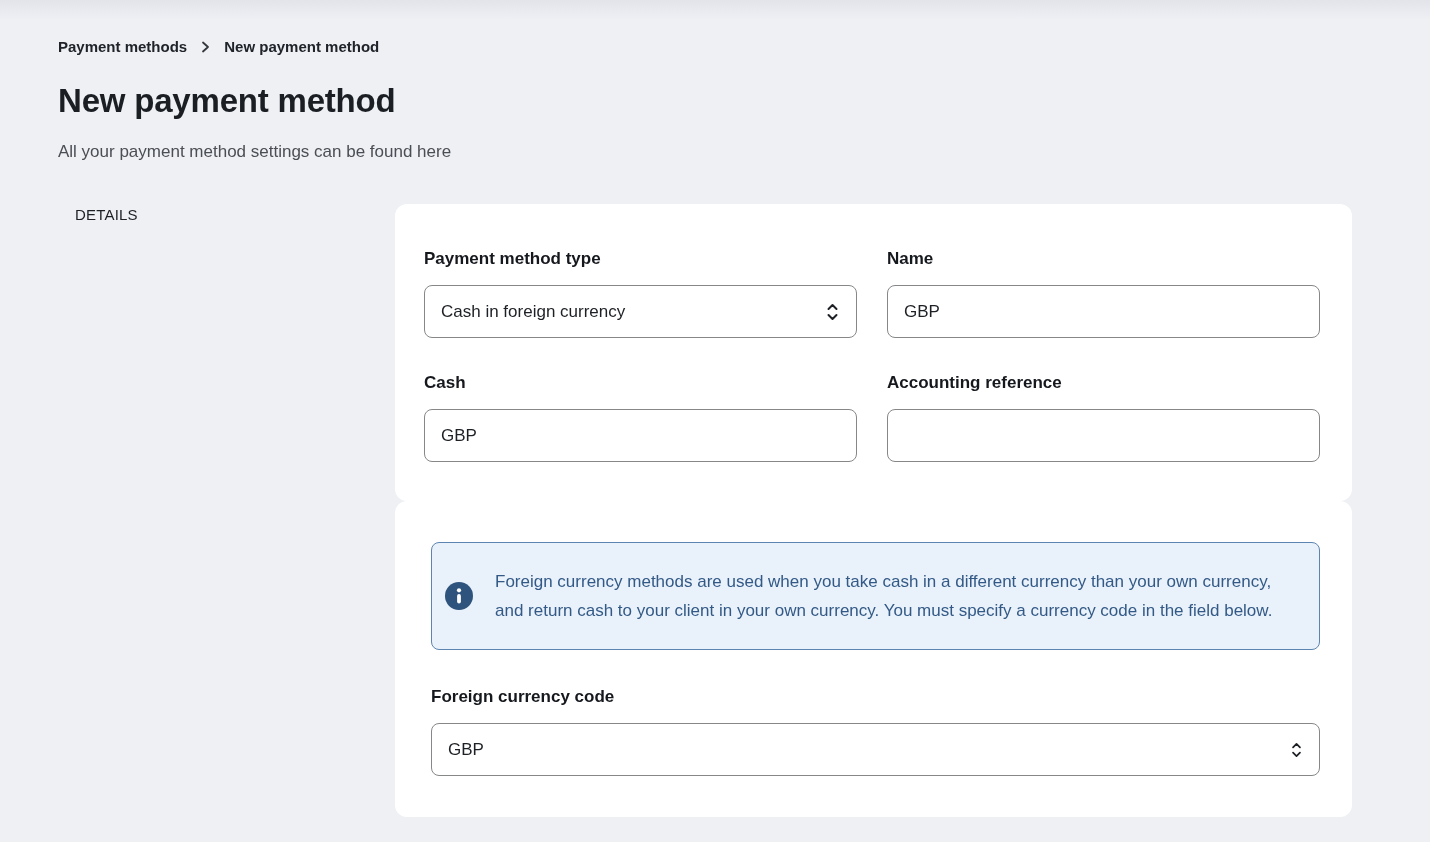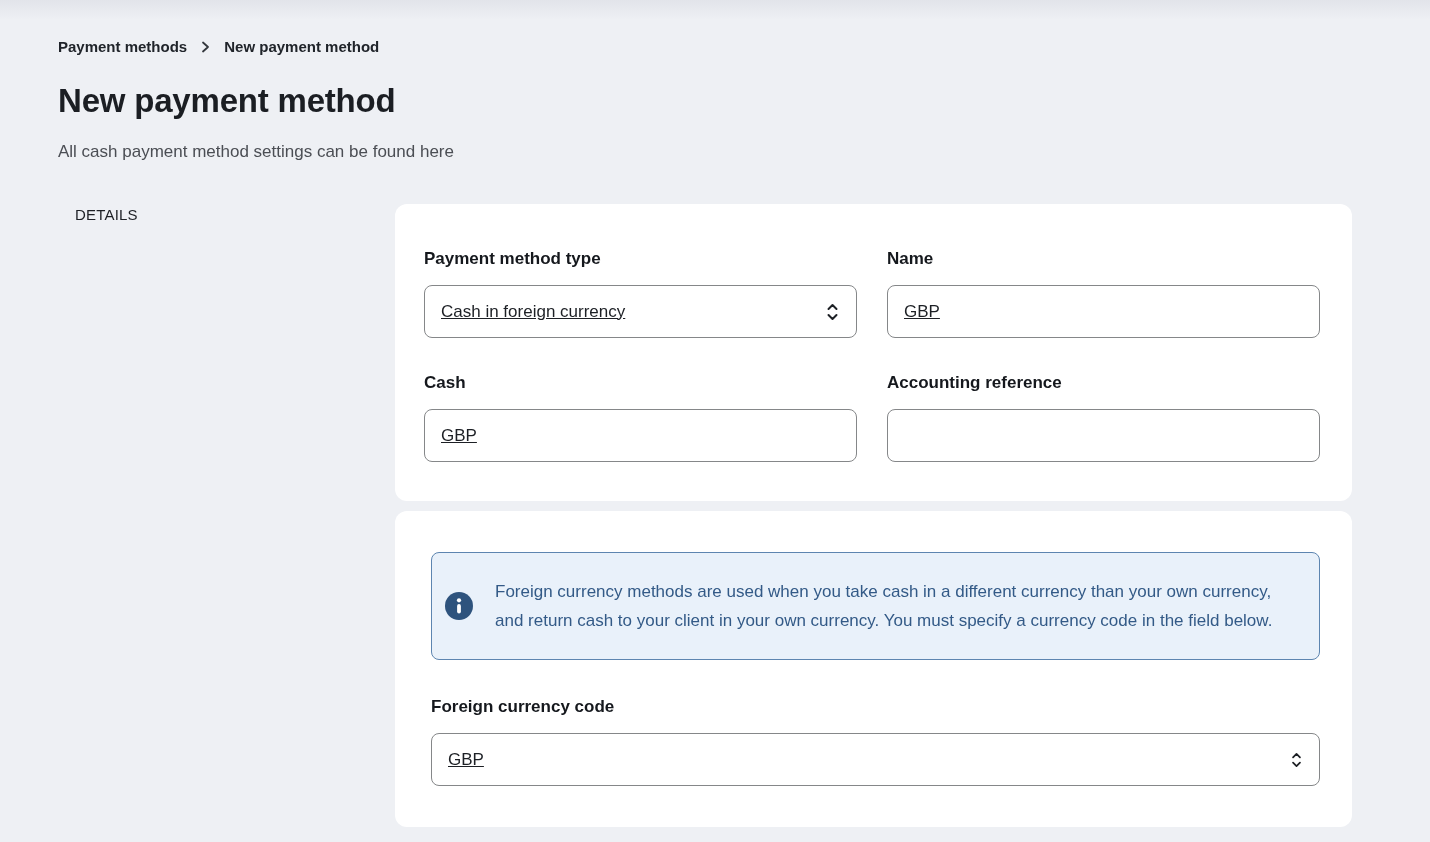--- a/index.html
+++ b/index.html
@@ -32,21 +32,21 @@
     position: absolute; left: 58px; top: 142px;
     font-size: 17px; color: #4b4e54;
   }
   .details-label {
     position: absolute; left: 75px; top: 206px;
     font-size: 15px; font-weight: 400; color: #1d2025;
     letter-spacing: 0.2px;
   }
   .cards {
     position: absolute; left: 395px; top: 204px; width: 957px;
-    display: flex; flex-direction: column; gap: 10px;
+    display: flex; flex-direction: column; gap: 0;
   }
   .card {
     background: #ffffff;
     border-radius: 12px;
     width: 100%;
   }
   .card-1 { padding: 45px 32px 39px 29px; }
   .card-2 { padding: 41px 32px 41px 36px; }
   .fields-grid {
     display: grid;
@@ -58,21 +58,21 @@
     display: block;
     font-size: 17px; font-weight: 700; color: #15181d;
     margin-bottom: 16px;
   }
   .text-input, .select {
     width: 100%; height: 53px;
     border: 1px solid #858789;
     border-radius: 8px;
     background: #ffffff;
     font-family: "Liberation Sans", "DejaVu Sans", sans-serif;
-    font-size: 17px; color: #1d2025; text-decoration: underline;
+    font-size: 17px; color: #1d2025;
   }
   .text-input { padding: 0 16px; outline: none; }
   .select {
     display: flex; align-items: center; justify-content: space-between;
     padding: 0 16px; cursor: pointer; user-select: none;
   }
   .select-chevrons { display: flex; align-items: center; }
   .info-banner {
     display: flex; align-items: center; gap: 22px;
     min-height: 108px;
@@ -97,21 +97,21 @@
   <a>Payment methods</a>
   <span class="crumb-sep">
     <svg width="9" height="12" viewBox="0 0 9 12">
         <path d="M2 1.5 L7 6 L2 10.5" stroke="#33373d" stroke-width="1.8" fill="none" stroke-linecap="round" stroke-linejoin="round"></path>
       </svg>
   </span>
   <a>New payment method</a>
 </nav>
 
 <h1 class="page-title">New payment method</h1>
-<p class="page-subtitle">All cash payment method settings can be found here</p>
+<p class="page-subtitle">All your payment method settings can be found here</p>
 
 <div class="details-label">DETAILS</div>
 
 <div class="cards">
 
   <section class="card card-1">
     <div class="fields-grid">
       <div class="field">
         <label class="field-label">Payment method type</label>
         <div class="select">

